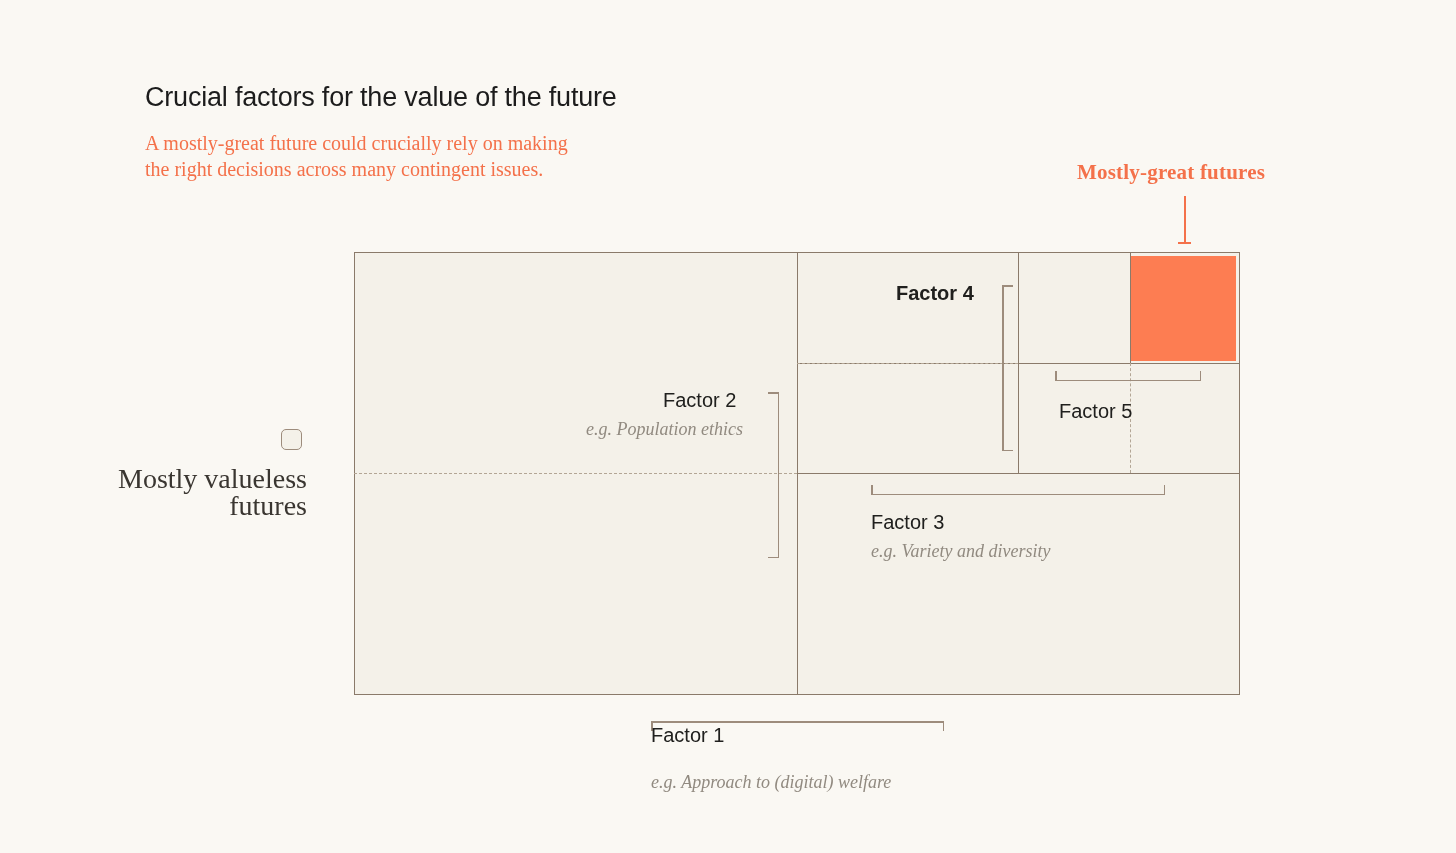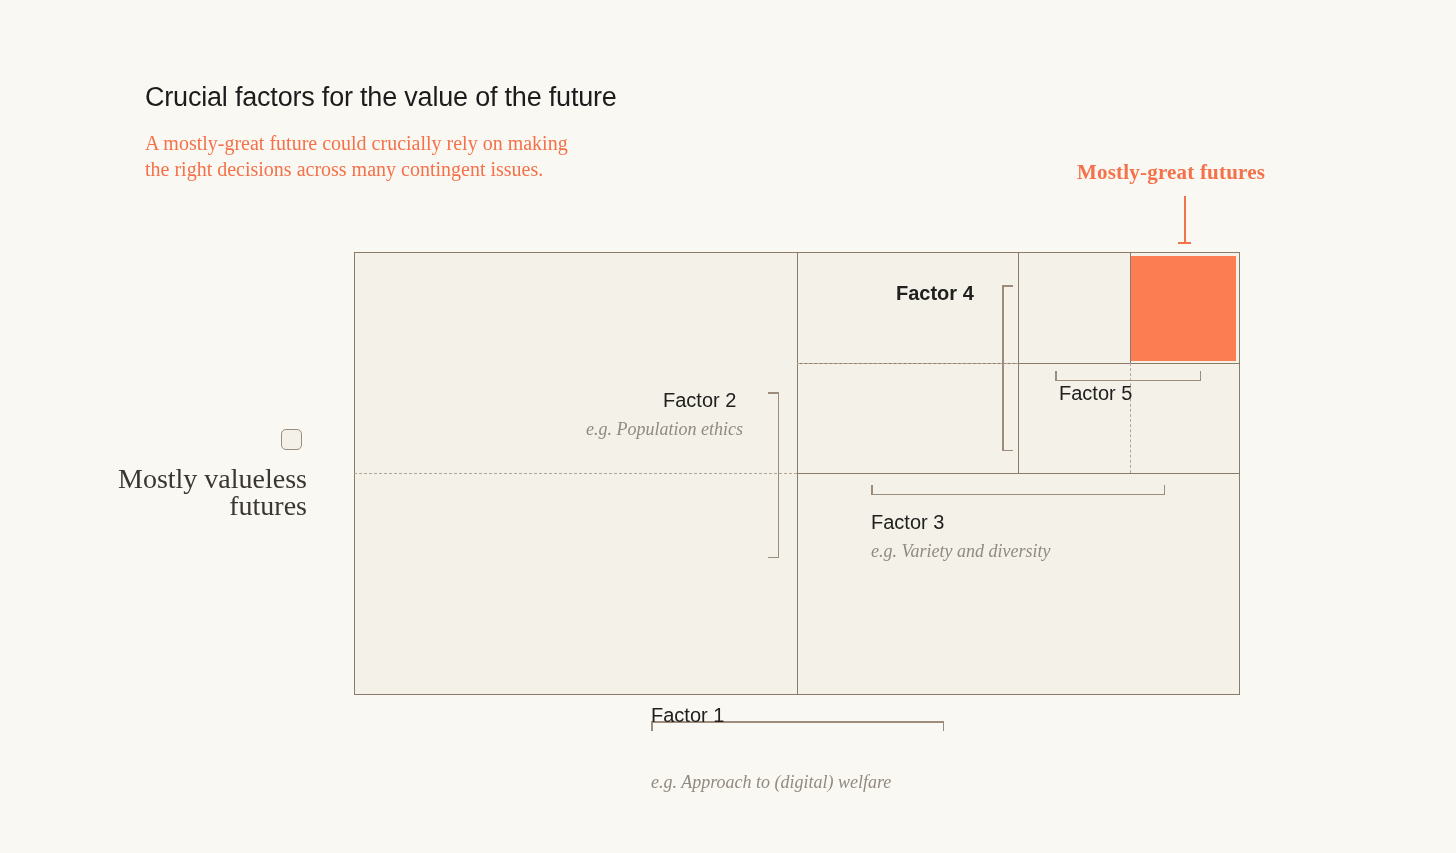--- a/index.html
+++ b/index.html
@@ -217,21 +217,21 @@
   <div class="hdash" style="left:797px; top:363px; width:221px;"></div>
   <div class="vdash" style="left:1130px; top:363px; height:110px;"></div>
 
   <div id="orange-square"></div>
 
   <div class="bracket" style="left:651px; top:721px; width:293px; height:10px;">
     <div class="spine-h"></div>
     <div class="tick-v" style="left:0; top:0; height:10px;"></div>
     <div class="tick-v" style="left:291.5px; top:0; height:10px;"></div>
   </div>
-  <div class="factor-name" style="left:651px; top:704px;">Factor 1</div>
+  <div class="factor-name" style="left:651px; top:724px;">Factor 1</div>
   <div class="factor-eg" style="left:651px; top:772px;">e.g. Approach to (digital) welfare</div>
 
   <div class="bracket" style="left:768px; top:392px; width:11px; height:166px;">
     <div class="spine-v" style="left:9.5px;"></div>
     <div class="tick-h" style="left:0; top:0; width:11px;"></div>
     <div class="tick-h" style="left:0; top:164.5px; width:11px;"></div>
   </div>
   <div class="factor-name" style="left:663px; top:389px;">Factor 2</div>
   <div class="factor-eg" style="left:586px; top:419px;">e.g. Population ethics</div>
 
@@ -248,15 +248,15 @@
     <div class="tick-h" style="left:0; top:0; width:11px;"></div>
     <div class="tick-h" style="left:0; top:164.5px; width:11px;"></div>
   </div>
   <div class="factor-name" style="left:896px; top:282px;font-weight:bold;">Factor 4</div>
 
   <div class="bracket" style="left:1055px; top:371px; width:146px; height:10px;">
     <div class="spine-h" style="top:8.5px;"></div>
     <div class="tick-v" style="left:0; top:0; height:10px;"></div>
     <div class="tick-v" style="left:144.5px; top:0; height:10px;"></div>
   </div>
-  <div class="factor-name" style="left:1059px; top:382px;text-align:center;">Factor 5</div>
+  <div class="factor-name" style="left:1059px; top:400px;text-align:center;">Factor 5</div>
 
 </div>
 
 </body></html>

